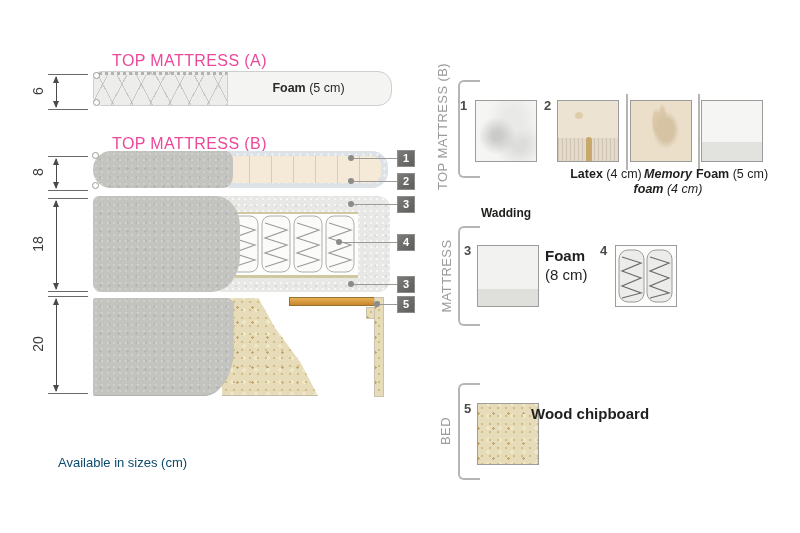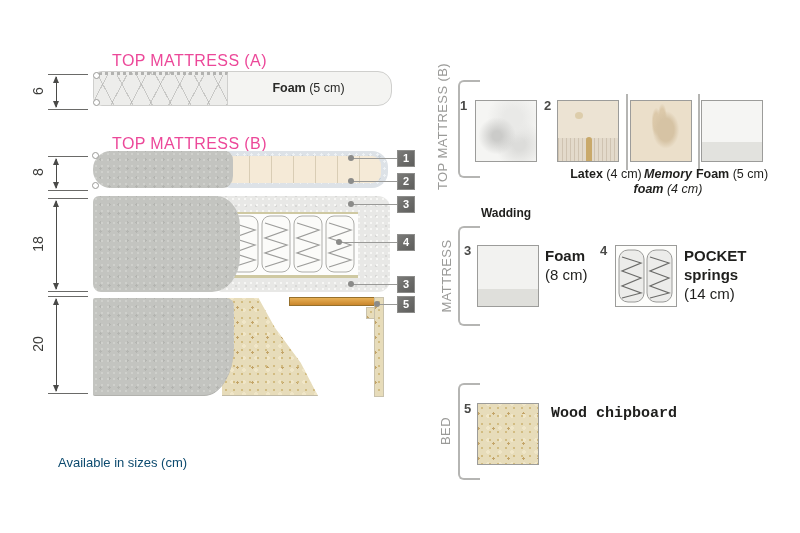--- a/index.html
+++ b/index.html
@@ -198,24 +198,23 @@
       <g stroke="#9a9a98" fill="#ececea">
         <rect x="3" y="4" width="25" height="52" rx="9"></rect>
         <rect x="31" y="4" width="25" height="52" rx="9"></rect>
       </g>
       <g stroke="#6b6b69" fill="none" stroke-width="1.2">
         <polyline points="6,11 25,17 6,25 25,32 6,40 25,47 6,52"></polyline>
         <polyline points="34,11 53,17 34,25 53,32 34,40 53,47 34,52"></polyline>
       </g>
     </svg>
   </div>
-  <div class="side-text" style="left:684px;top:246px;"><b>POCKET</b><br><b>springs</b><br><span>(14 cm)</span></div>
 
   <div class="vtext vlabel" style="left:426px;top:423px;width:40px;height:16px;">BED</div>
   <div class="bracket" style="top:383px;height:97px;"></div>
 
   <div class="lnum" style="left:464px;top:401px;">5</div>
   <div class="thumb chip" style="left:477px;top:403px;"></div>
-  <div class="side-text" style="left:551px;top:404px;font-weight:bold;font-family:Liberation Mono, monospace;"><span>Wood chipboard</span><br></div>
+  <div class="side-text" style="left:531px;top:404px;font-weight:bold;"><span>Wood chipboard</span><br></div>
 
   <div class="footer-title">Available in sizes (cm)</div>
 
 </div>
 
 </body></html>

